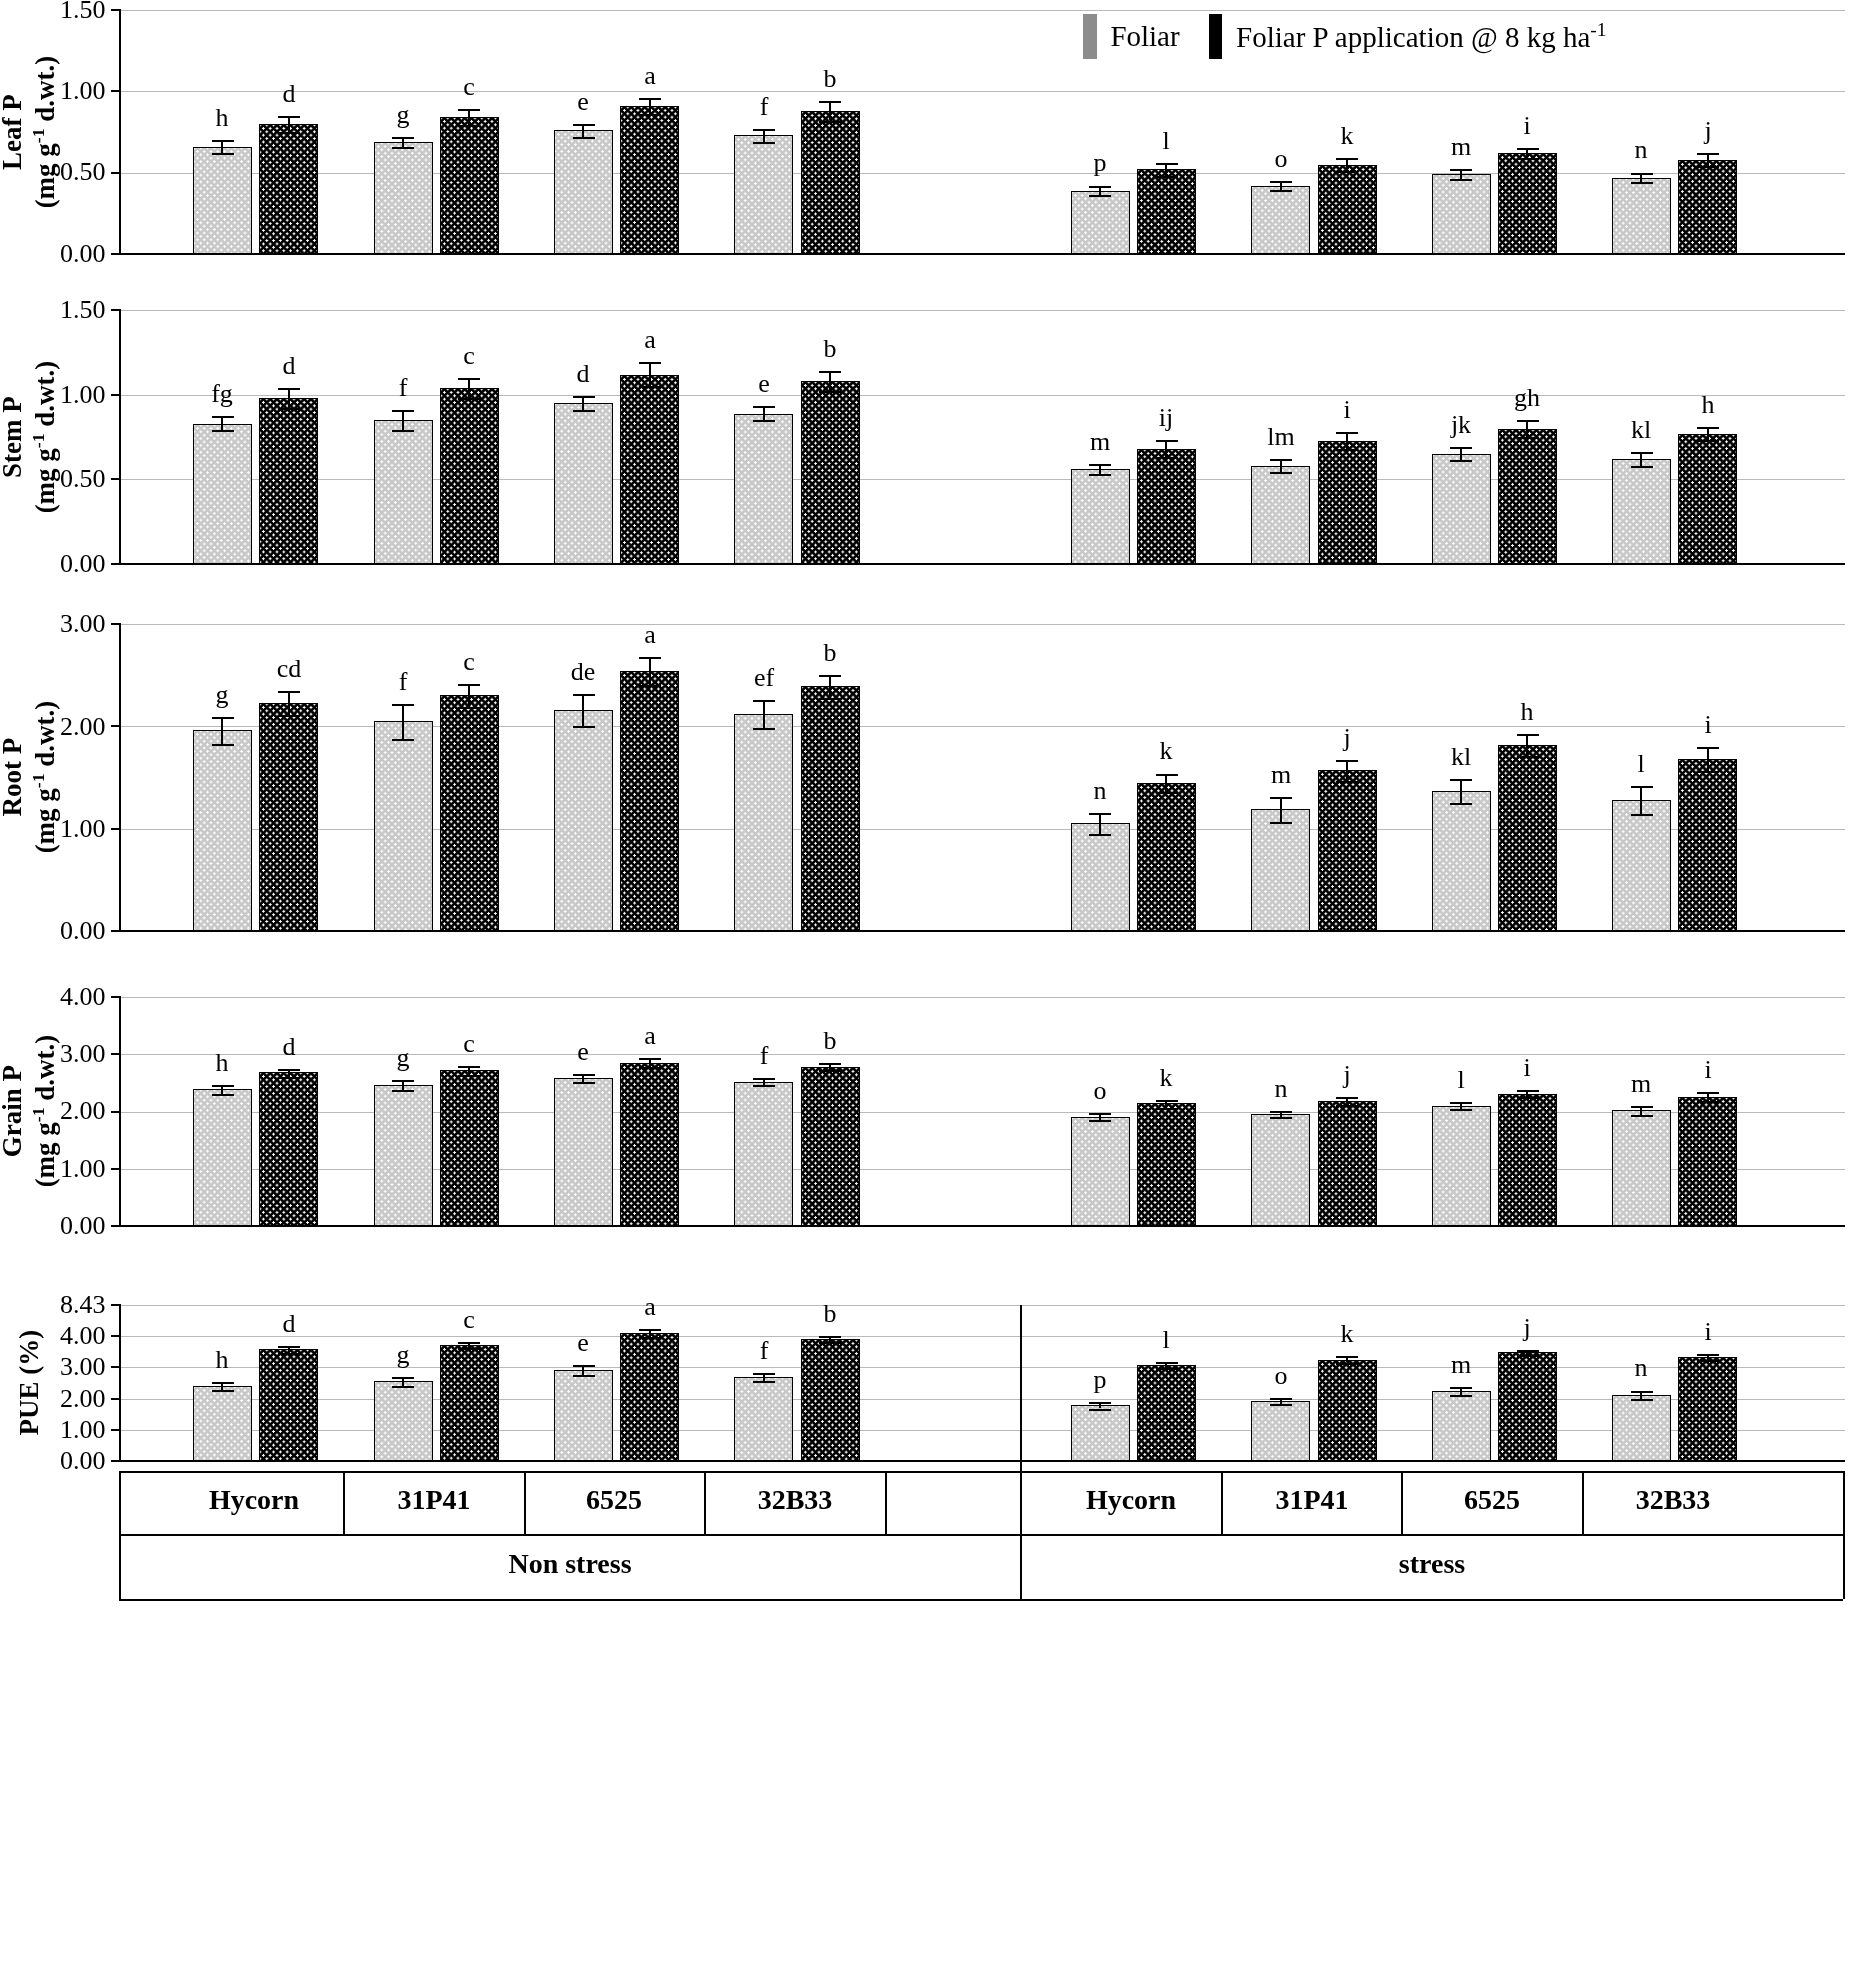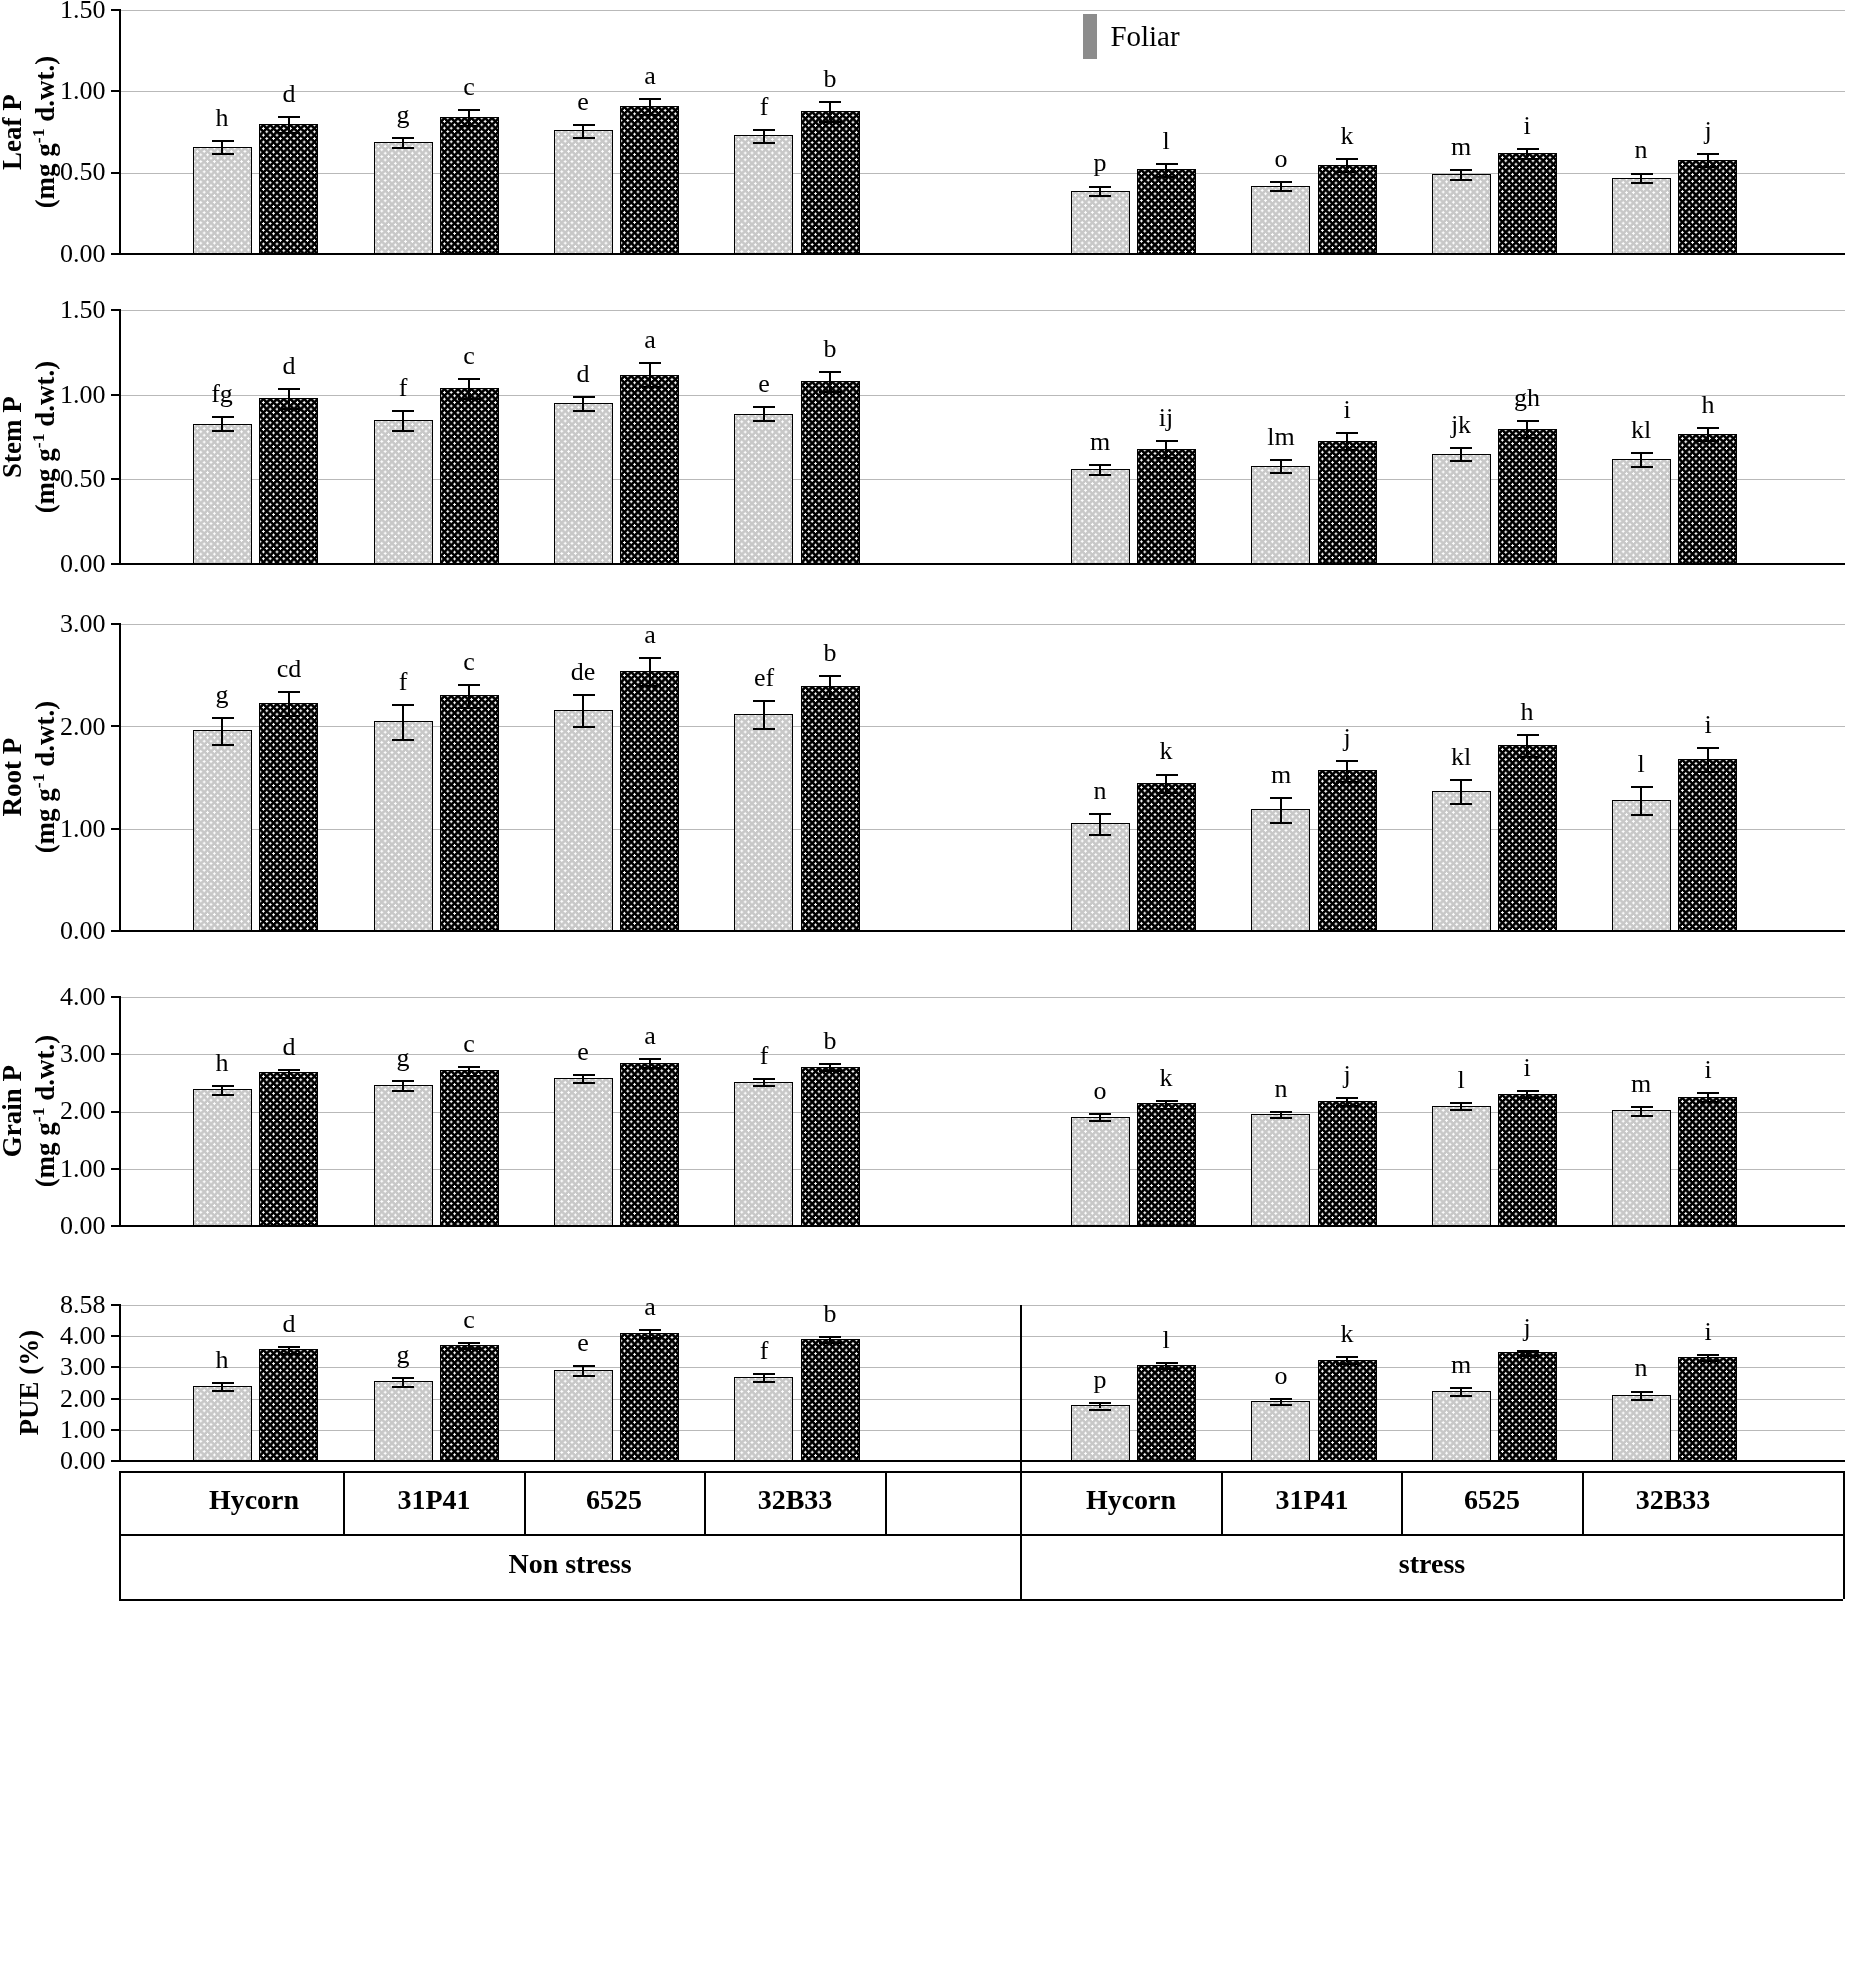--- a/index.html
+++ b/index.html
@@ -53,20 +53,24 @@
 </style>
 </head>
 <body>
 
 <div class="page">
 
   <div class="legend">
     <div class="legend-item">
       <span class="legend-swatch control"></span>
       <span class="legend-label">Foliar</span>
+    </div>
+    <div class="legend-item">
+      <span class="legend-swatch foliar"></span>
+      <span class="legend-label"><span>Foliar P application @ 8 kg ha</span><span class="sup">-1</span></span>
     </div>
   </div>
 
   <div id="panels">
       <div class="tick-label" style="top: 254px; left: 17.6px; right: auto;">0.00</div>
       <div class="tick-label" style="top: 172px; left: 17.6px; right: auto;">0.50</div>
       <div class="tick-label" style="top: 91px; left: 17.6px; right: auto;">1.00</div>
       <div class="tick-label" style="top: 9.8px; left: 17.6px; right: auto;">1.50</div>
       <div class="panel" style="top: 9.8px; left: 0px; width: 1843px; height: 254px;">
         <div class="axis-title" style="top: 0px; height: 244px; display: flex; align-items: center; justify-content: center;">
@@ -473,21 +477,21 @@
           <div class="err-cap" style="left: 1576px; top: 95px; width: 21.5px;"></div>
           <div class="err-cap" style="left: 1576px; top: 104px; width: 21.5px;"></div>
           <div class="siglab" style="left: 1587px; top: 58px;">i</div>
         </div>
       </div>
       <div class="tick-label" style="top: 1461px; left: 17.6px; right: auto;">0.00</div>
       <div class="tick-label" style="top: 1430px; left: 17.6px; right: auto;">1.00</div>
       <div class="tick-label" style="top: 1399px; left: 17.6px; right: auto;">2.00</div>
       <div class="tick-label" style="top: 1367px; left: 17.6px; right: auto;">3.00</div>
       <div class="tick-label" style="top: 1336px; left: 17.6px; right: auto;">4.00</div>
-      <div class="tick-label" style="top: 1305px; left: 17.6px; right: auto;">8.58</div>
+      <div class="tick-label" style="top: 1305px; left: 17.6px; right: auto;">8.43</div>
       <div class="panel" style="top: 1305px; left: 0px; width: 1843px; height: 166px;">
         <div class="axis-title" style="top: 0px; height: 156px; display: flex; align-items: center; justify-content: center;">
           <div style="transform: rotate(-90deg); white-space: nowrap; text-align: center; line-height: 1.15;">
             <div>PUE (%)</div>
           </div>
         </div>
         <div class="plot" style="left: 119px; top: 0px; width: 1724px; height: 156px;">
           <div class="baseline" style="top: 155px; width: 1724px;"></div>
           <div class="tickmark" style="top: 155px;"></div>
           <div class="gridline" style="top: 125px; width: 1724px;"></div>

